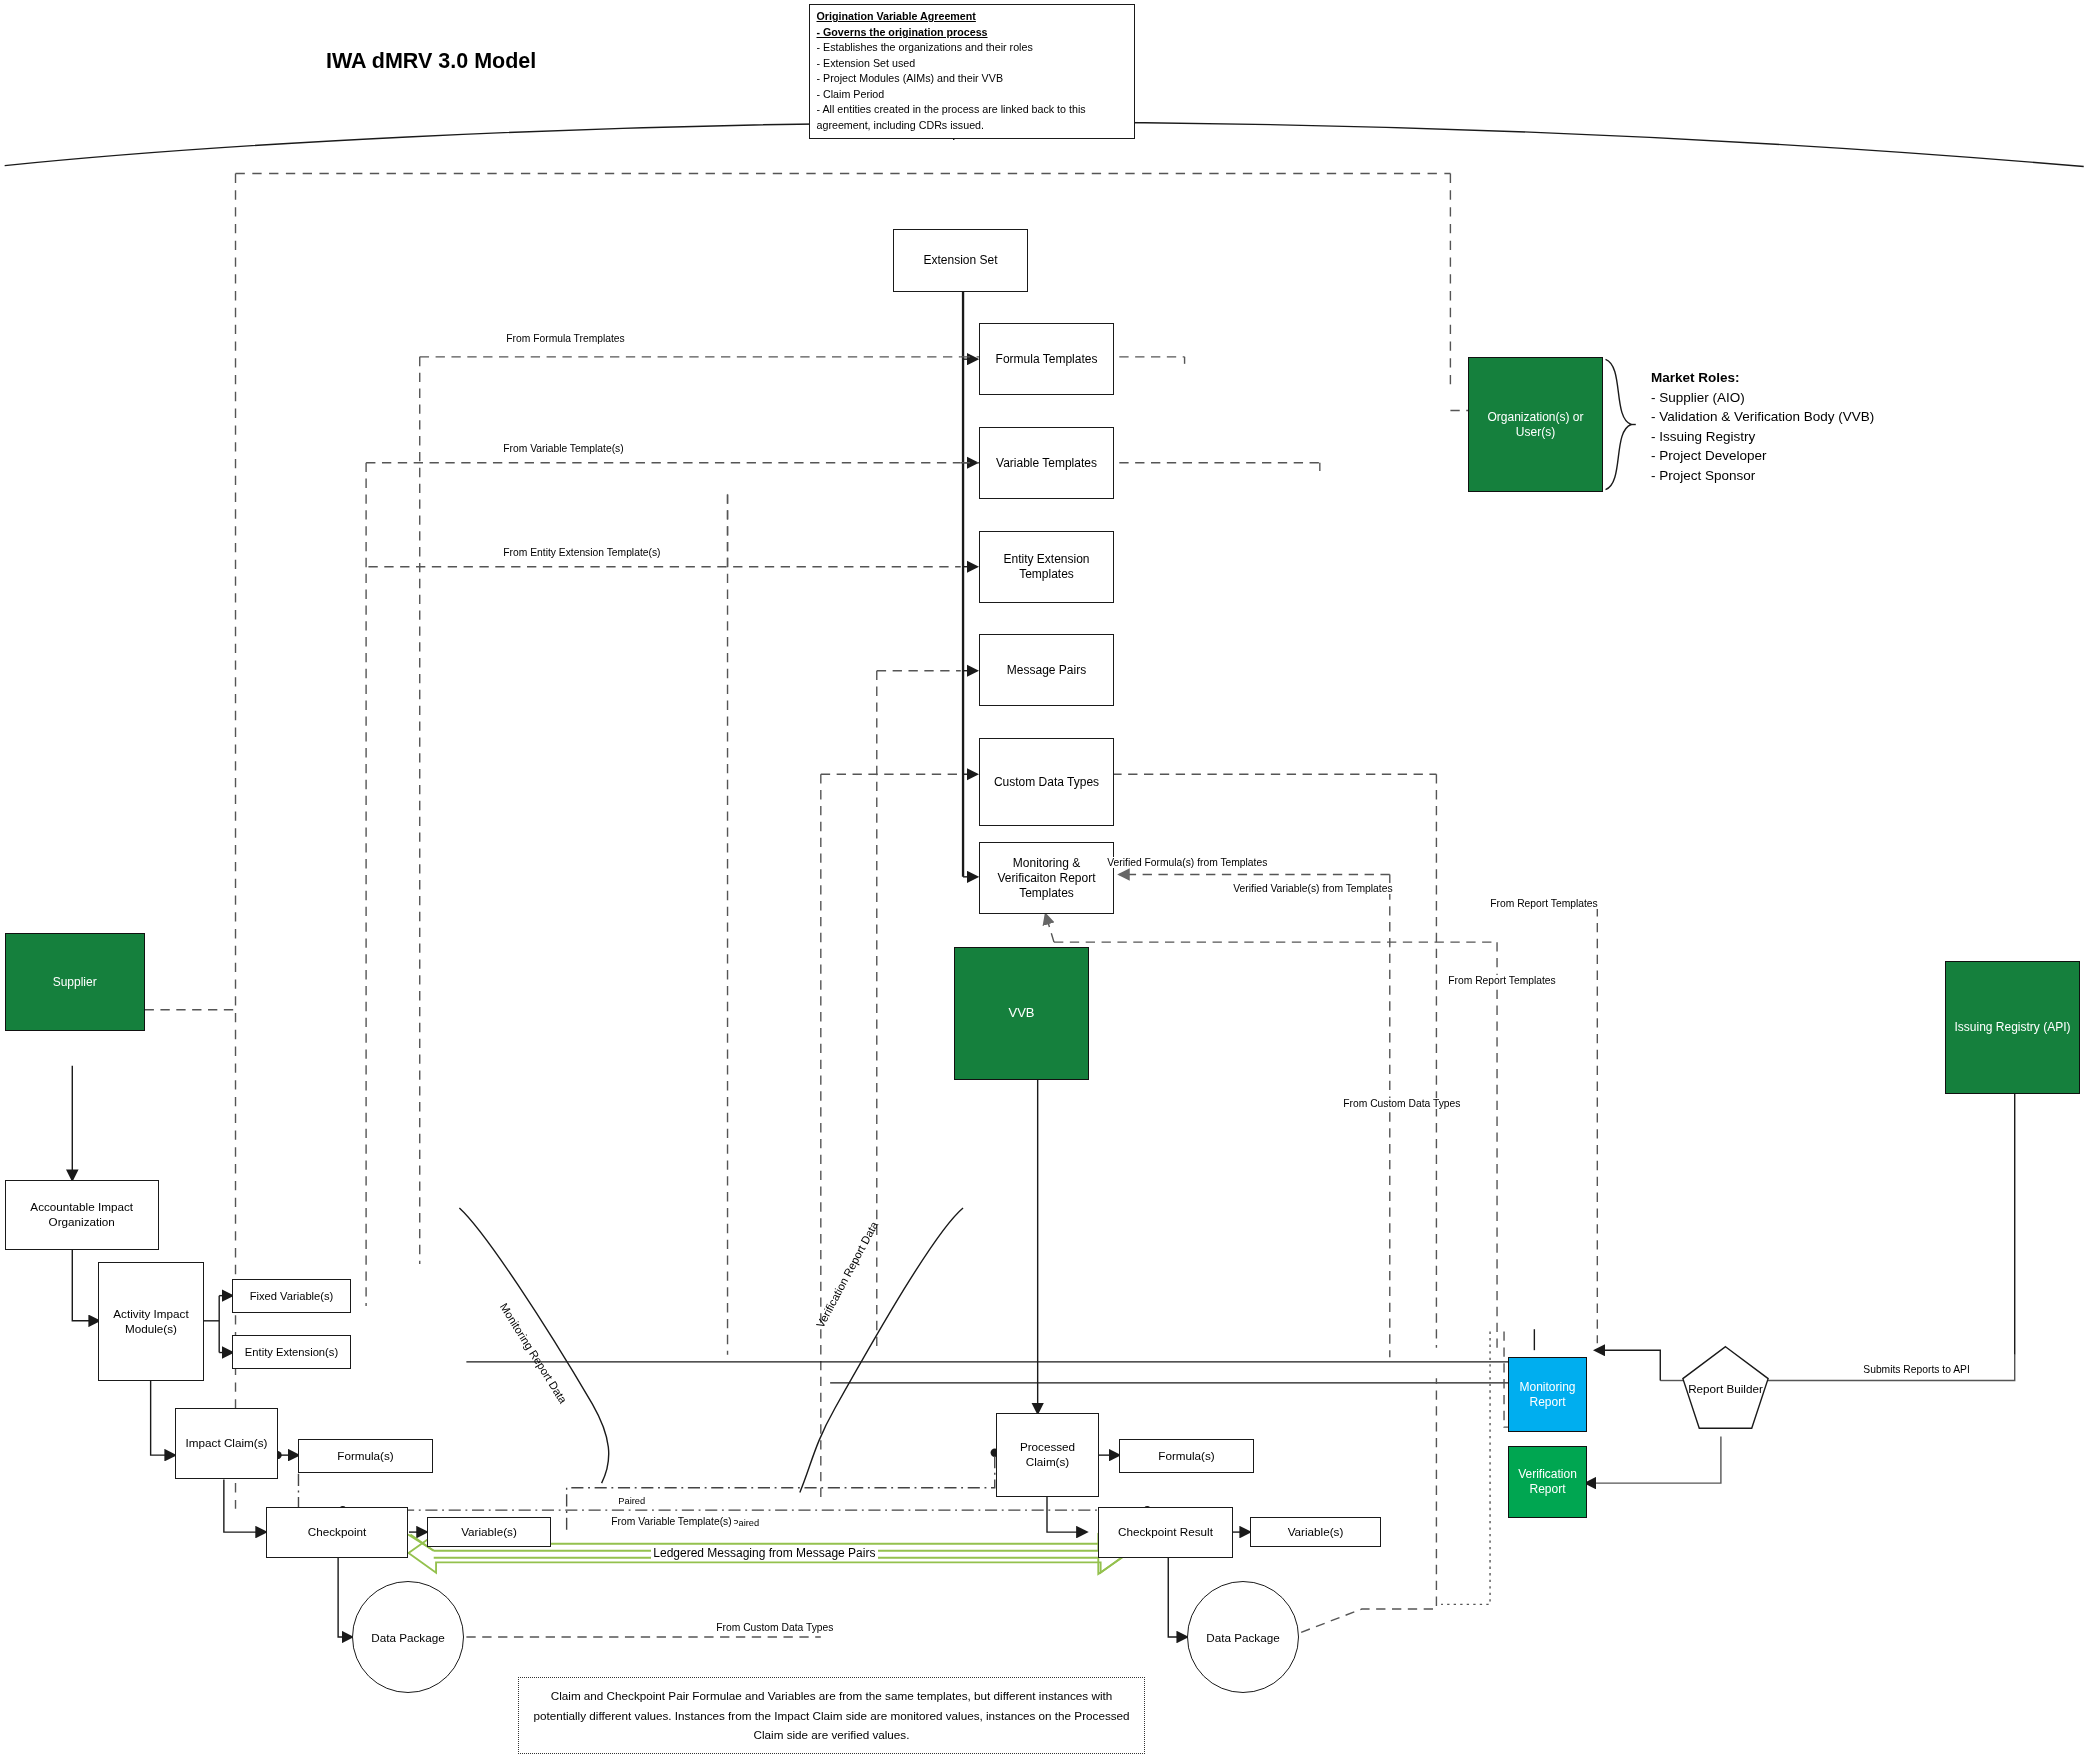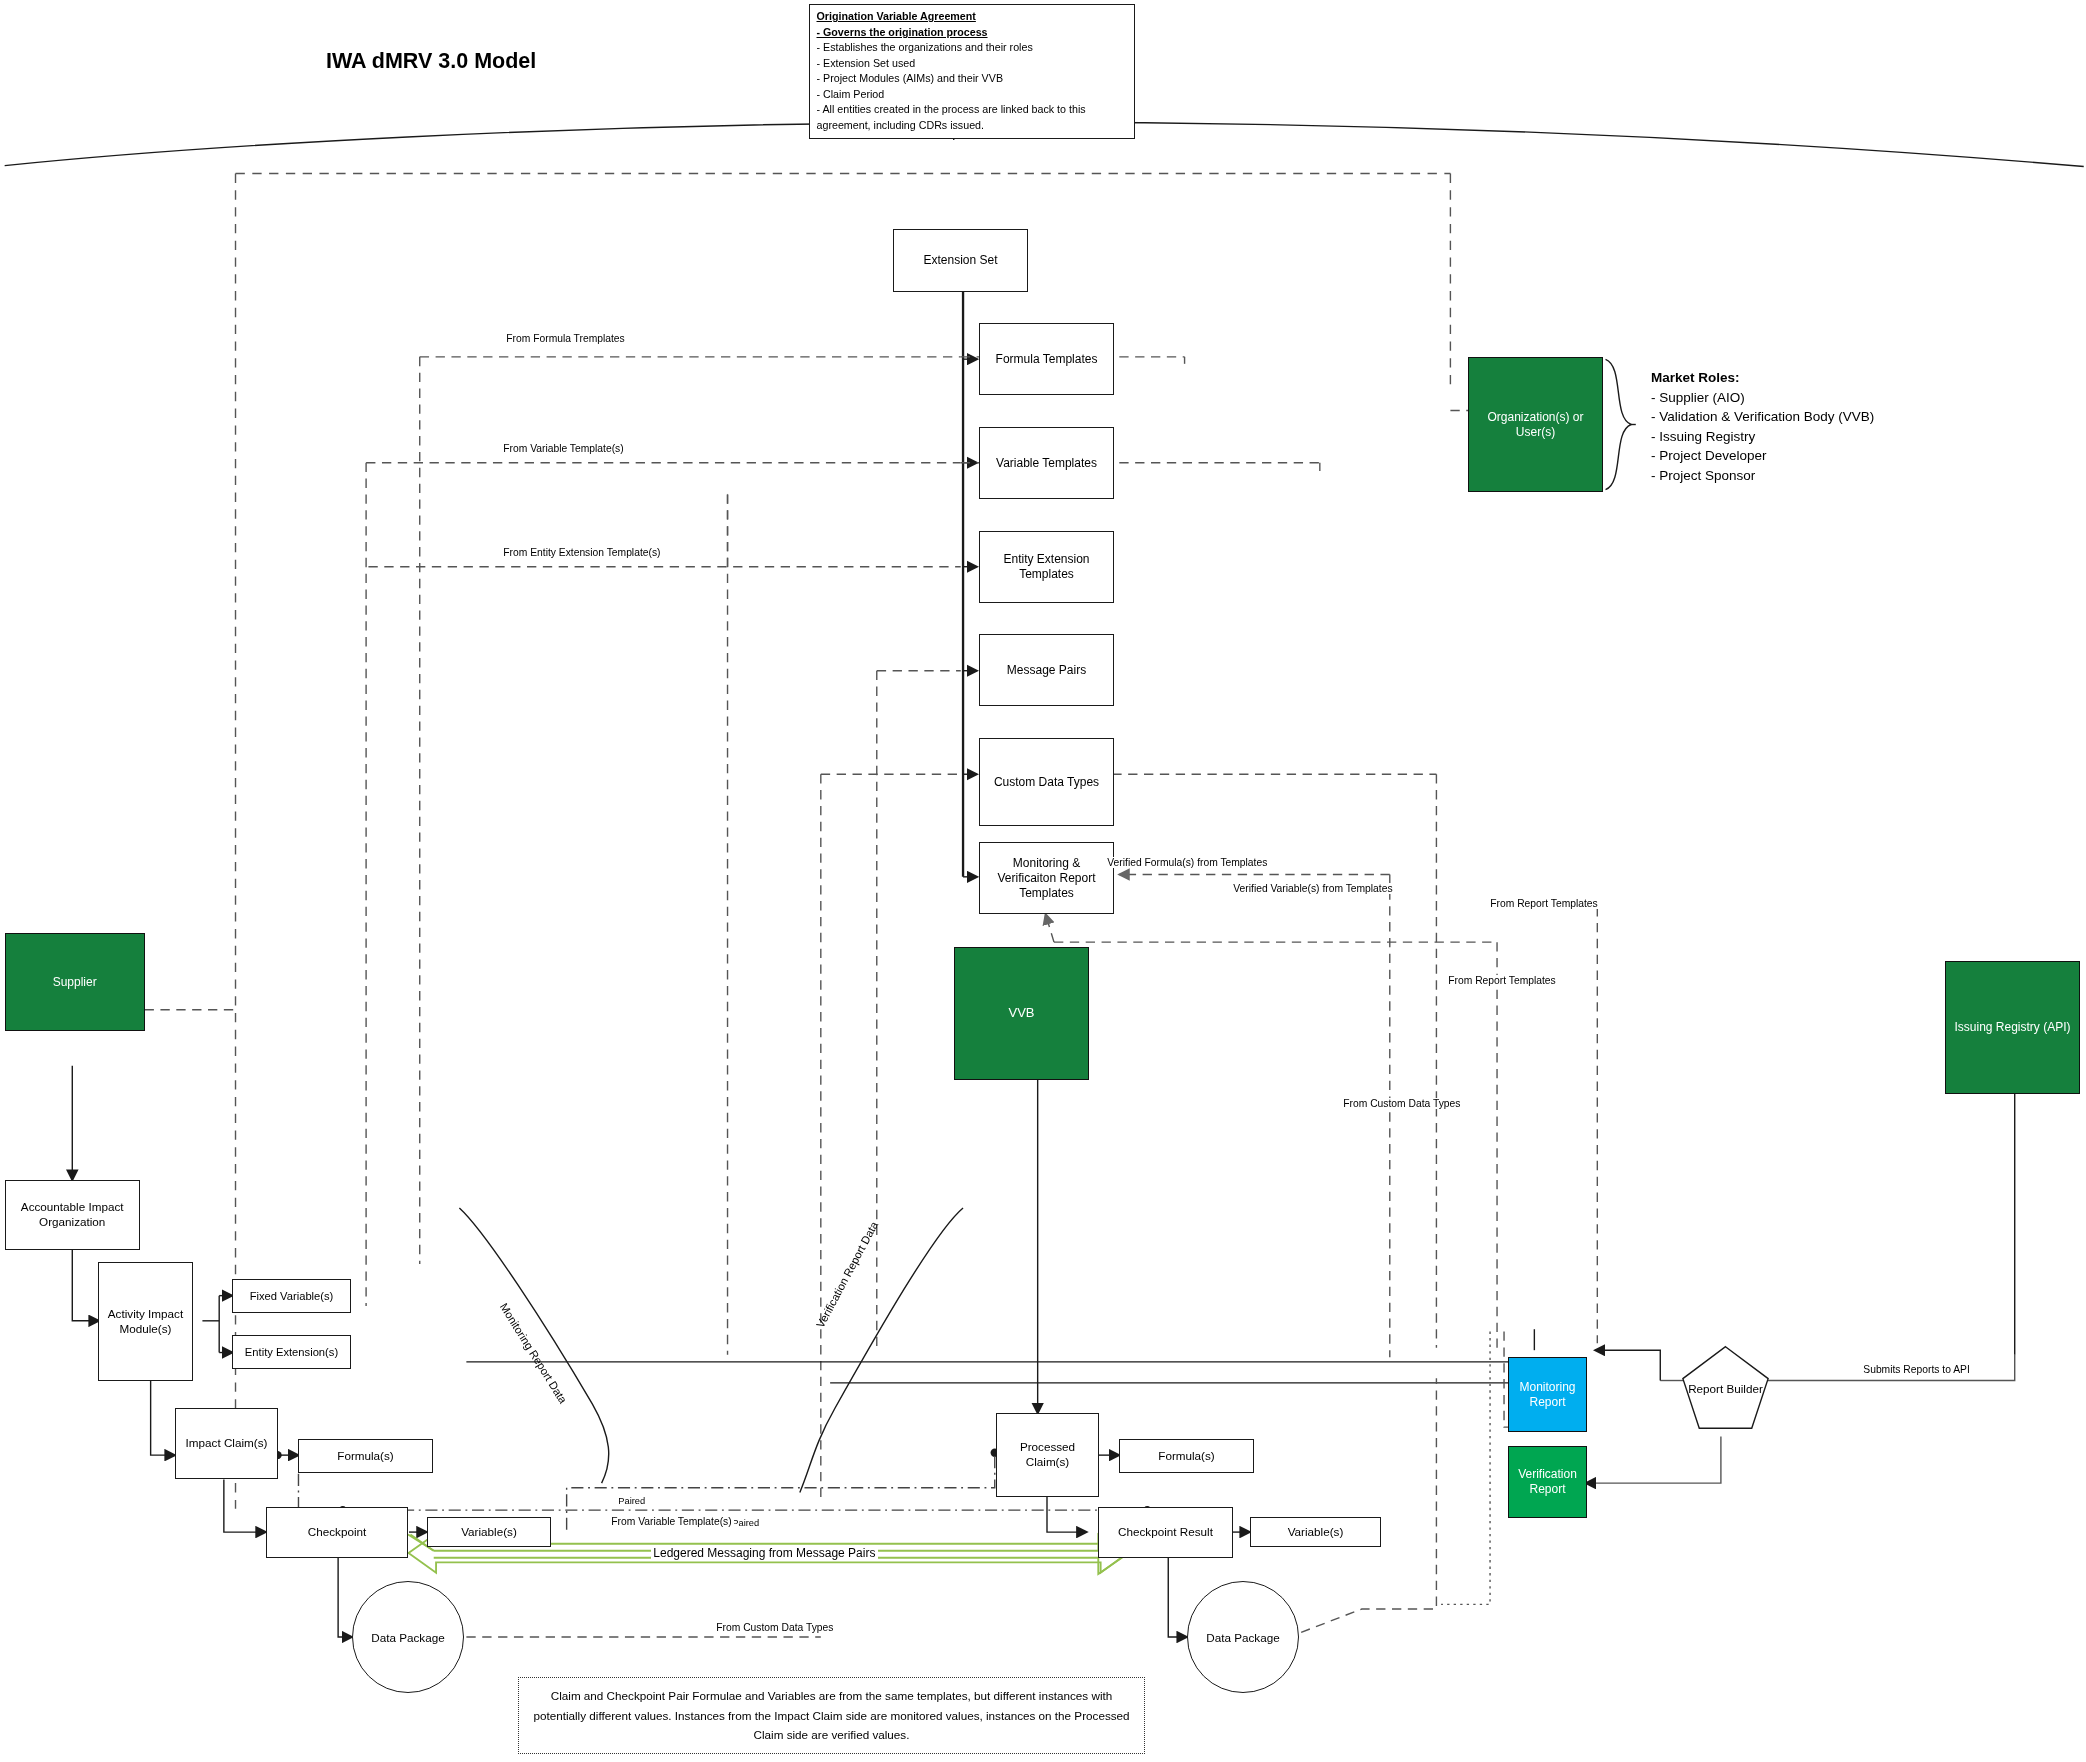--- a/index.html
+++ b/index.html
@@ -358,23 +358,23 @@
   </svg>
   <div class="roles" style="left:1651px; top:368px;">
     <span class="hd">Market Roles:</span>
     <span>- Supplier (AIO)</span><br>
     <span>- Validation &amp; Verification Body (VVB)</span><br>
     <span>- Issuing Registry</span><br>
     <span>- Project Developer</span><br>
     <span>- Project Sponsor</span>
   </div>
 
-  <div class="node fs25" style="left:4.7px; top:1180px; width:135px; height:70px;">Accountable Impact Organization</div>
-
-  <div class="node fs25" style="left:98px; top:1262px; width:95px; height:119px;">Activity Impact Module(s)</div>
+  <div class="node fs25" style="left:4.7px; top:1180px; width:154px; height:70px;">Accountable Impact Organization</div>
+
+  <div class="node fs25" style="left:98px; top:1262px; width:106px; height:119px;">Activity Impact Module(s)</div>
 
   <div class="node fs24" style="left:232px; top:1279px; width:119px; height:34px;">Fixed Variable(s)</div>
 
   <div class="node fs24" style="left:232px; top:1335px; width:119px; height:34px;">Entity Extension(s)</div>
 
   <div class="node fs25" style="left:175px; top:1408px; width:103px; height:71px;">Impact Claim(s)</div>
 
   <div class="node fs25" style="left:298px; top:1439px; width:135px; height:34px;">Formula(s)</div>
 
   <div class="node fs25" style="left:266px; top:1507px; width:142px; height:51px;">Checkpoint</div>

